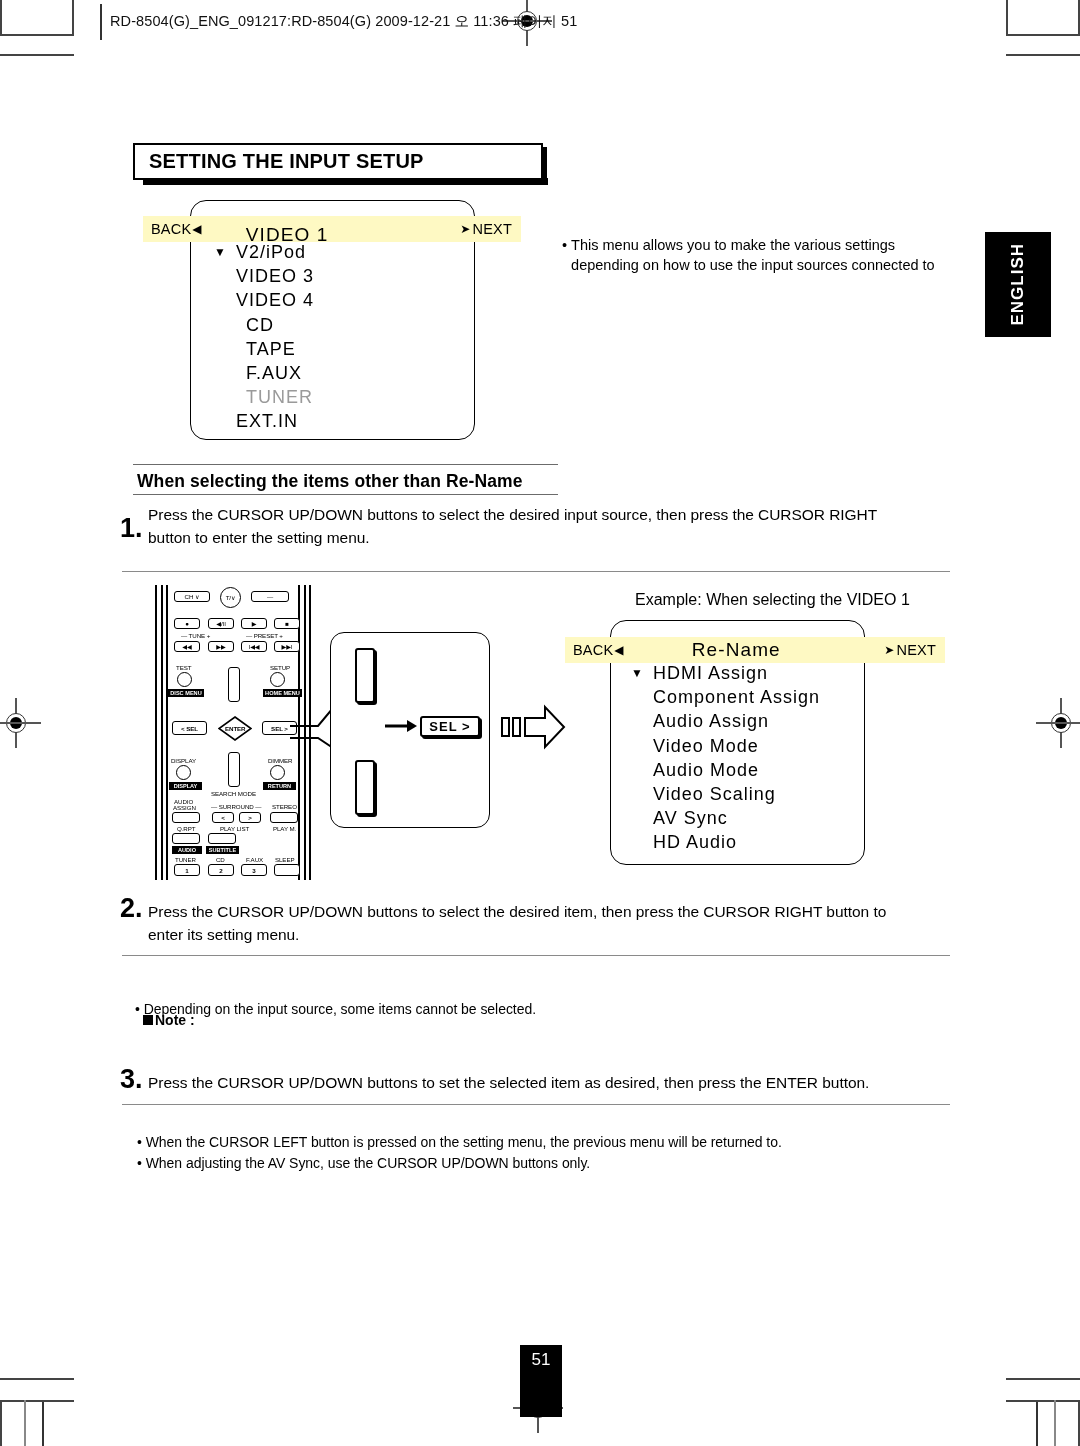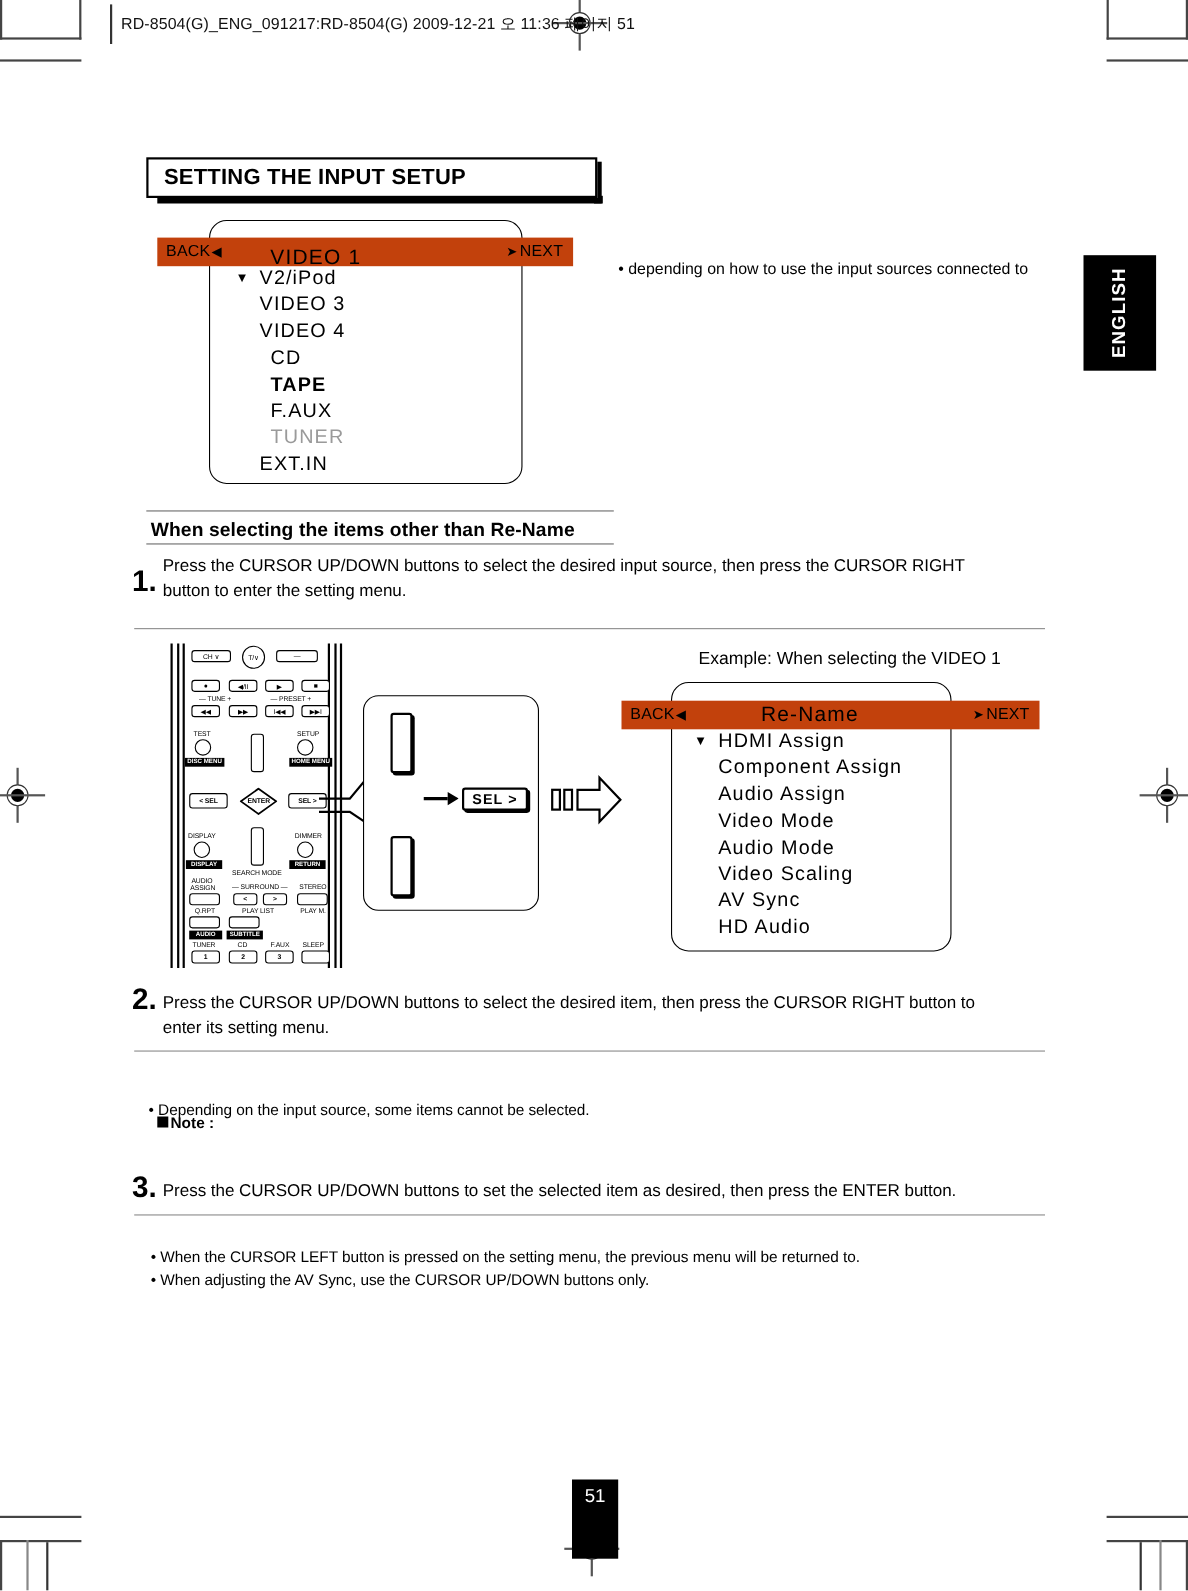--- a/index.html
+++ b/index.html
@@ -72,21 +72,21 @@
   }
   .osd-frame {
     position: absolute; left: 0; top: 0;
     border: 1.6px solid #000;
     border-radius: 16px;
     box-sizing: border-box;
     background: #fff;
   }
   .osd-bar {
     position: absolute;
-    background: #c2410c;
+    background: #fef9c3;
     display: flex; align-items: center;
     box-sizing: border-box;
   }
   .osd-bar .back {
     font-size: 14.5px; letter-spacing: .2px;
     display: flex; align-items: center; gap: 1px;
   }
   .osd-bar .next {
     font-size: 14.5px; letter-spacing: .2px;
     display: flex; align-items: center; gap: 2px;
@@ -286,38 +286,39 @@
   </div>
   <div class="osd-item" style="padding-left:22px;">
     <span>VIDEO 3</span>
   </div>
   <div class="osd-item" style="padding-left:22px;">
     <span>VIDEO 4</span>
   </div>
   <div class="osd-item" style="padding-left:32px;">
     <span>CD</span>
   </div>
-  <div class="osd-item" style="padding-left:32px;font-weight:bold;">
+  <div class="osd-item" style="padding-left:32px;">
     <span>TAPE</span>
   </div>
   <div class="osd-item" style="padding-left:32px;">
     <span>F.AUX</span>
   </div>
   <div class="osd-item dim" style="padding-left:32px;">
     <span>TUNER</span>
   </div>
   <div class="osd-item" style="padding-left:22px;">
     <span>EXT.IN</span>
   </div>
 </div>
 
 <div class="para-right" style="left:562px;top:236px;width:400px;">
   <div style="display:flex;">
     <span style="margin-right:4px;">•</span>
     <div>
+      <div>This menu allows you to make the various settings</div>
       <div>depending on how to use the input sources connected to</div>
     </div>
   </div>
 </div>
 
 <div class="subhead-rule" style="left:133px;top:464px;width:425px;"></div>
 <div class="subhead-txt" style="left:137px;top:471px;">When selecting the items other than Re-Name</div>
 <div class="subhead-rule" style="left:133px;top:494px;width:425px;"></div>
 
 <div class="step-num" style="left:120px;top:513px;">1.</div>

